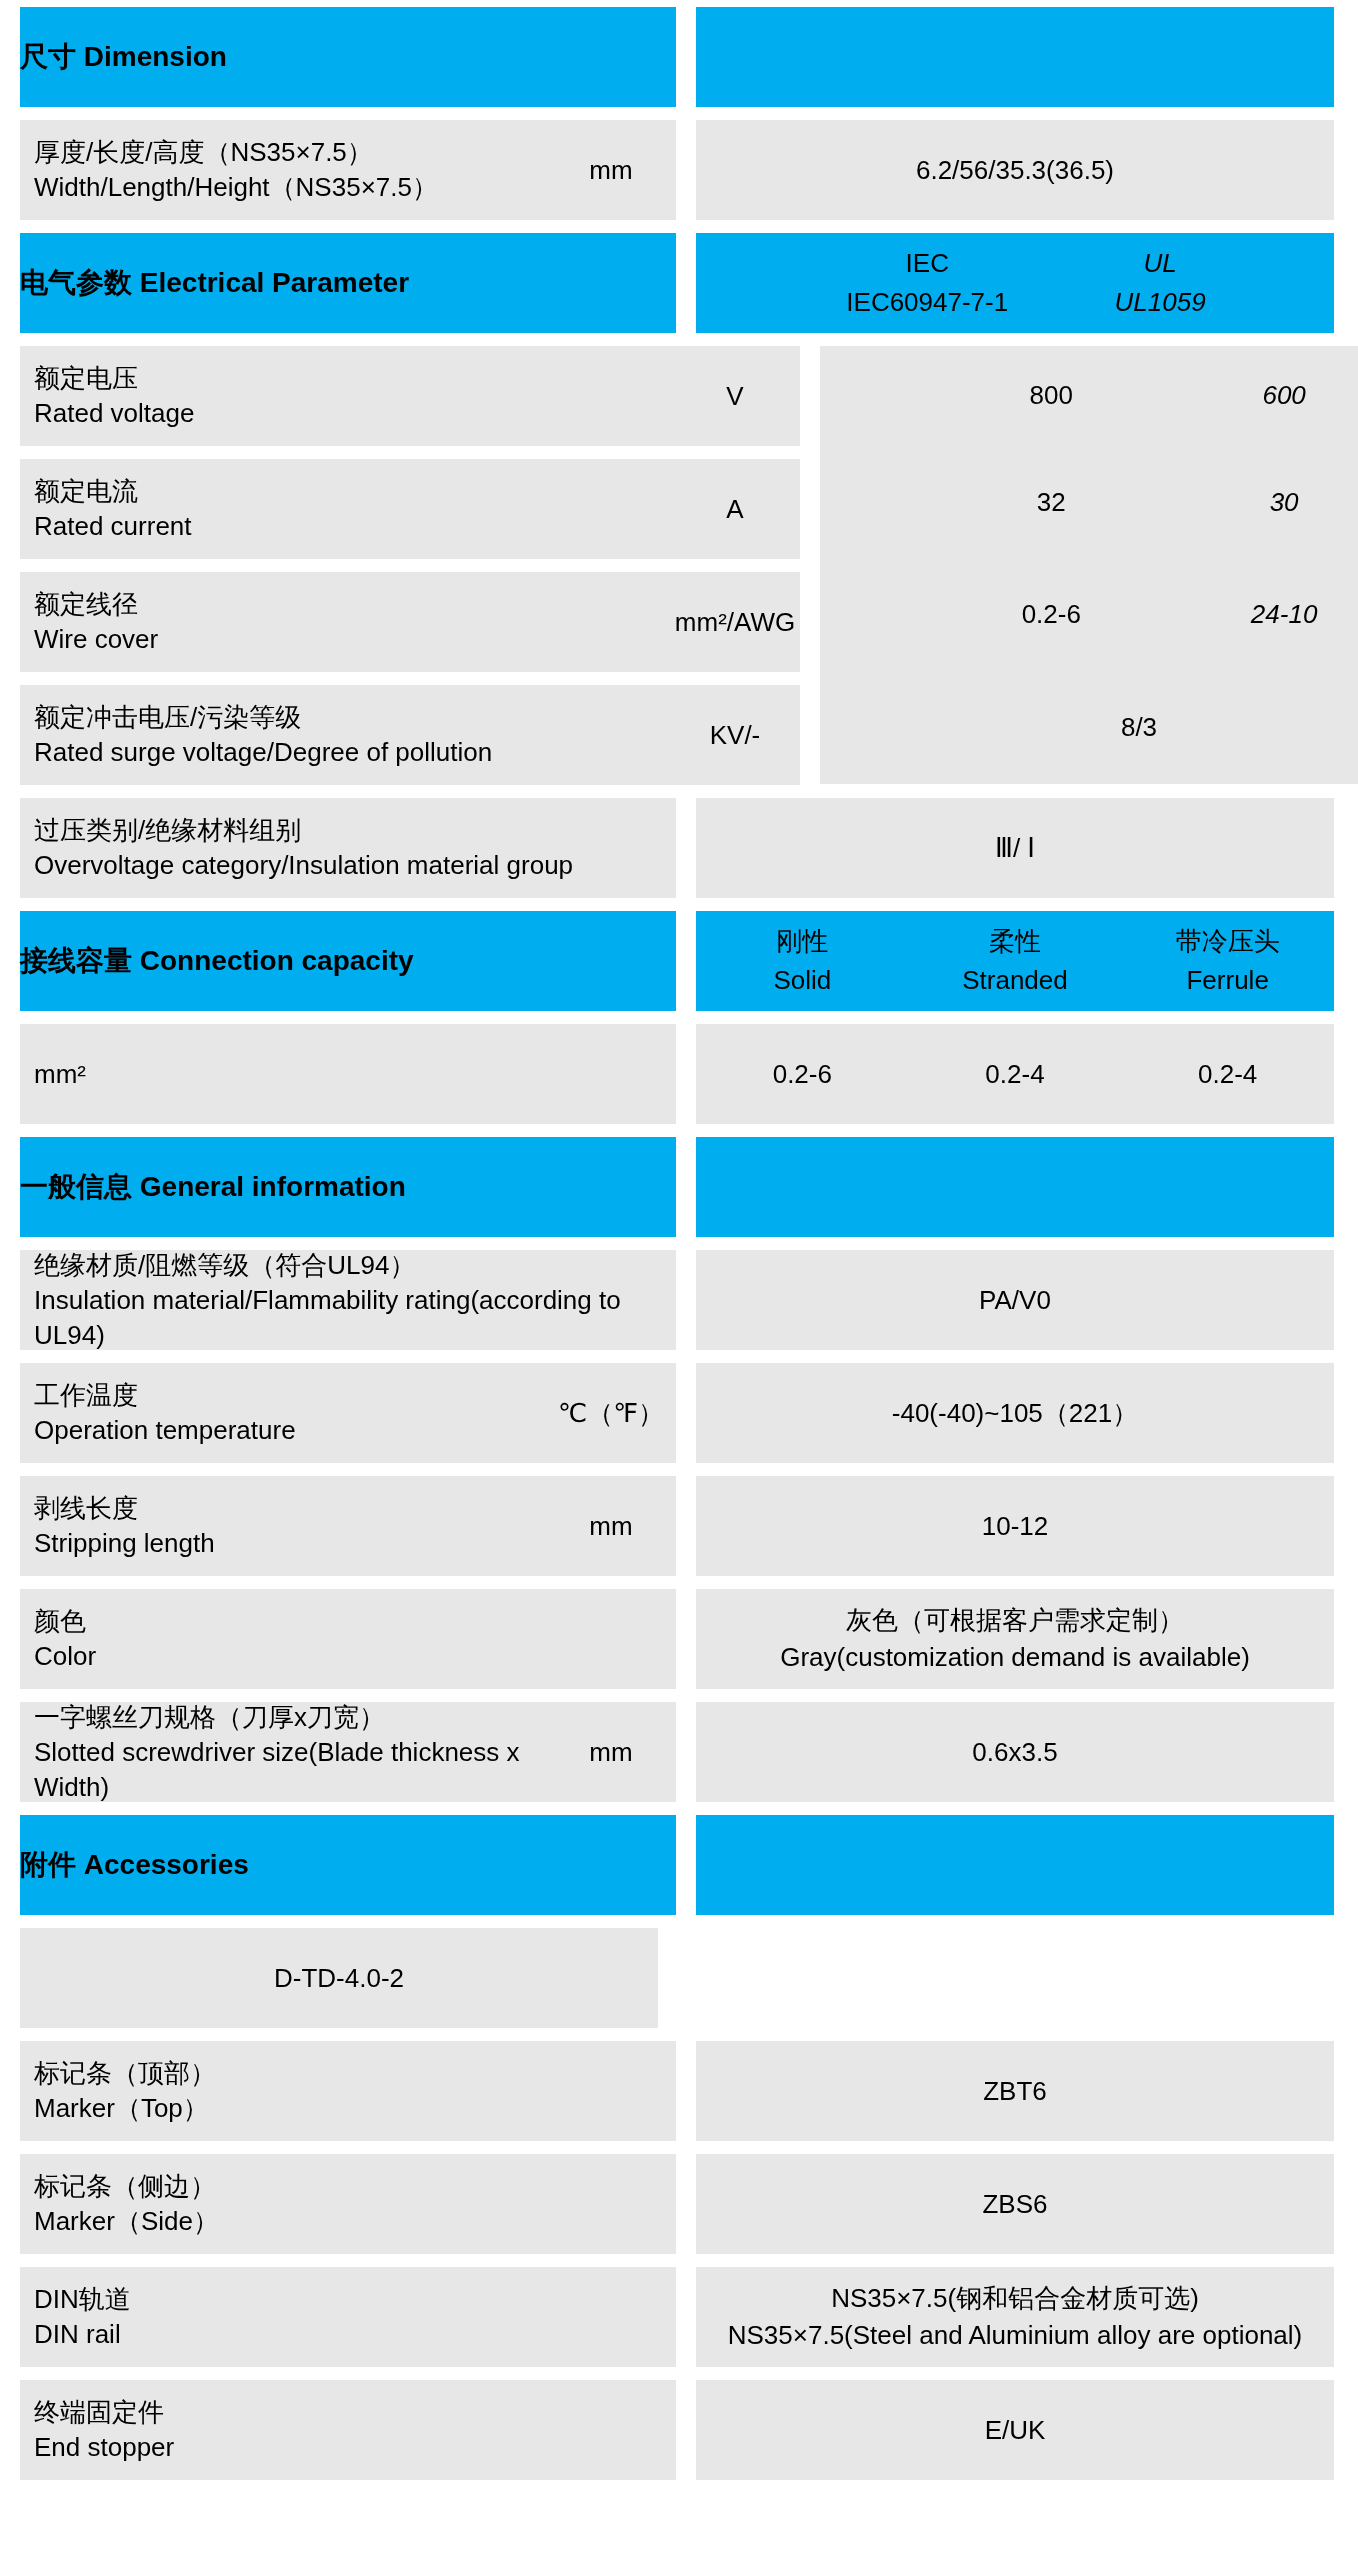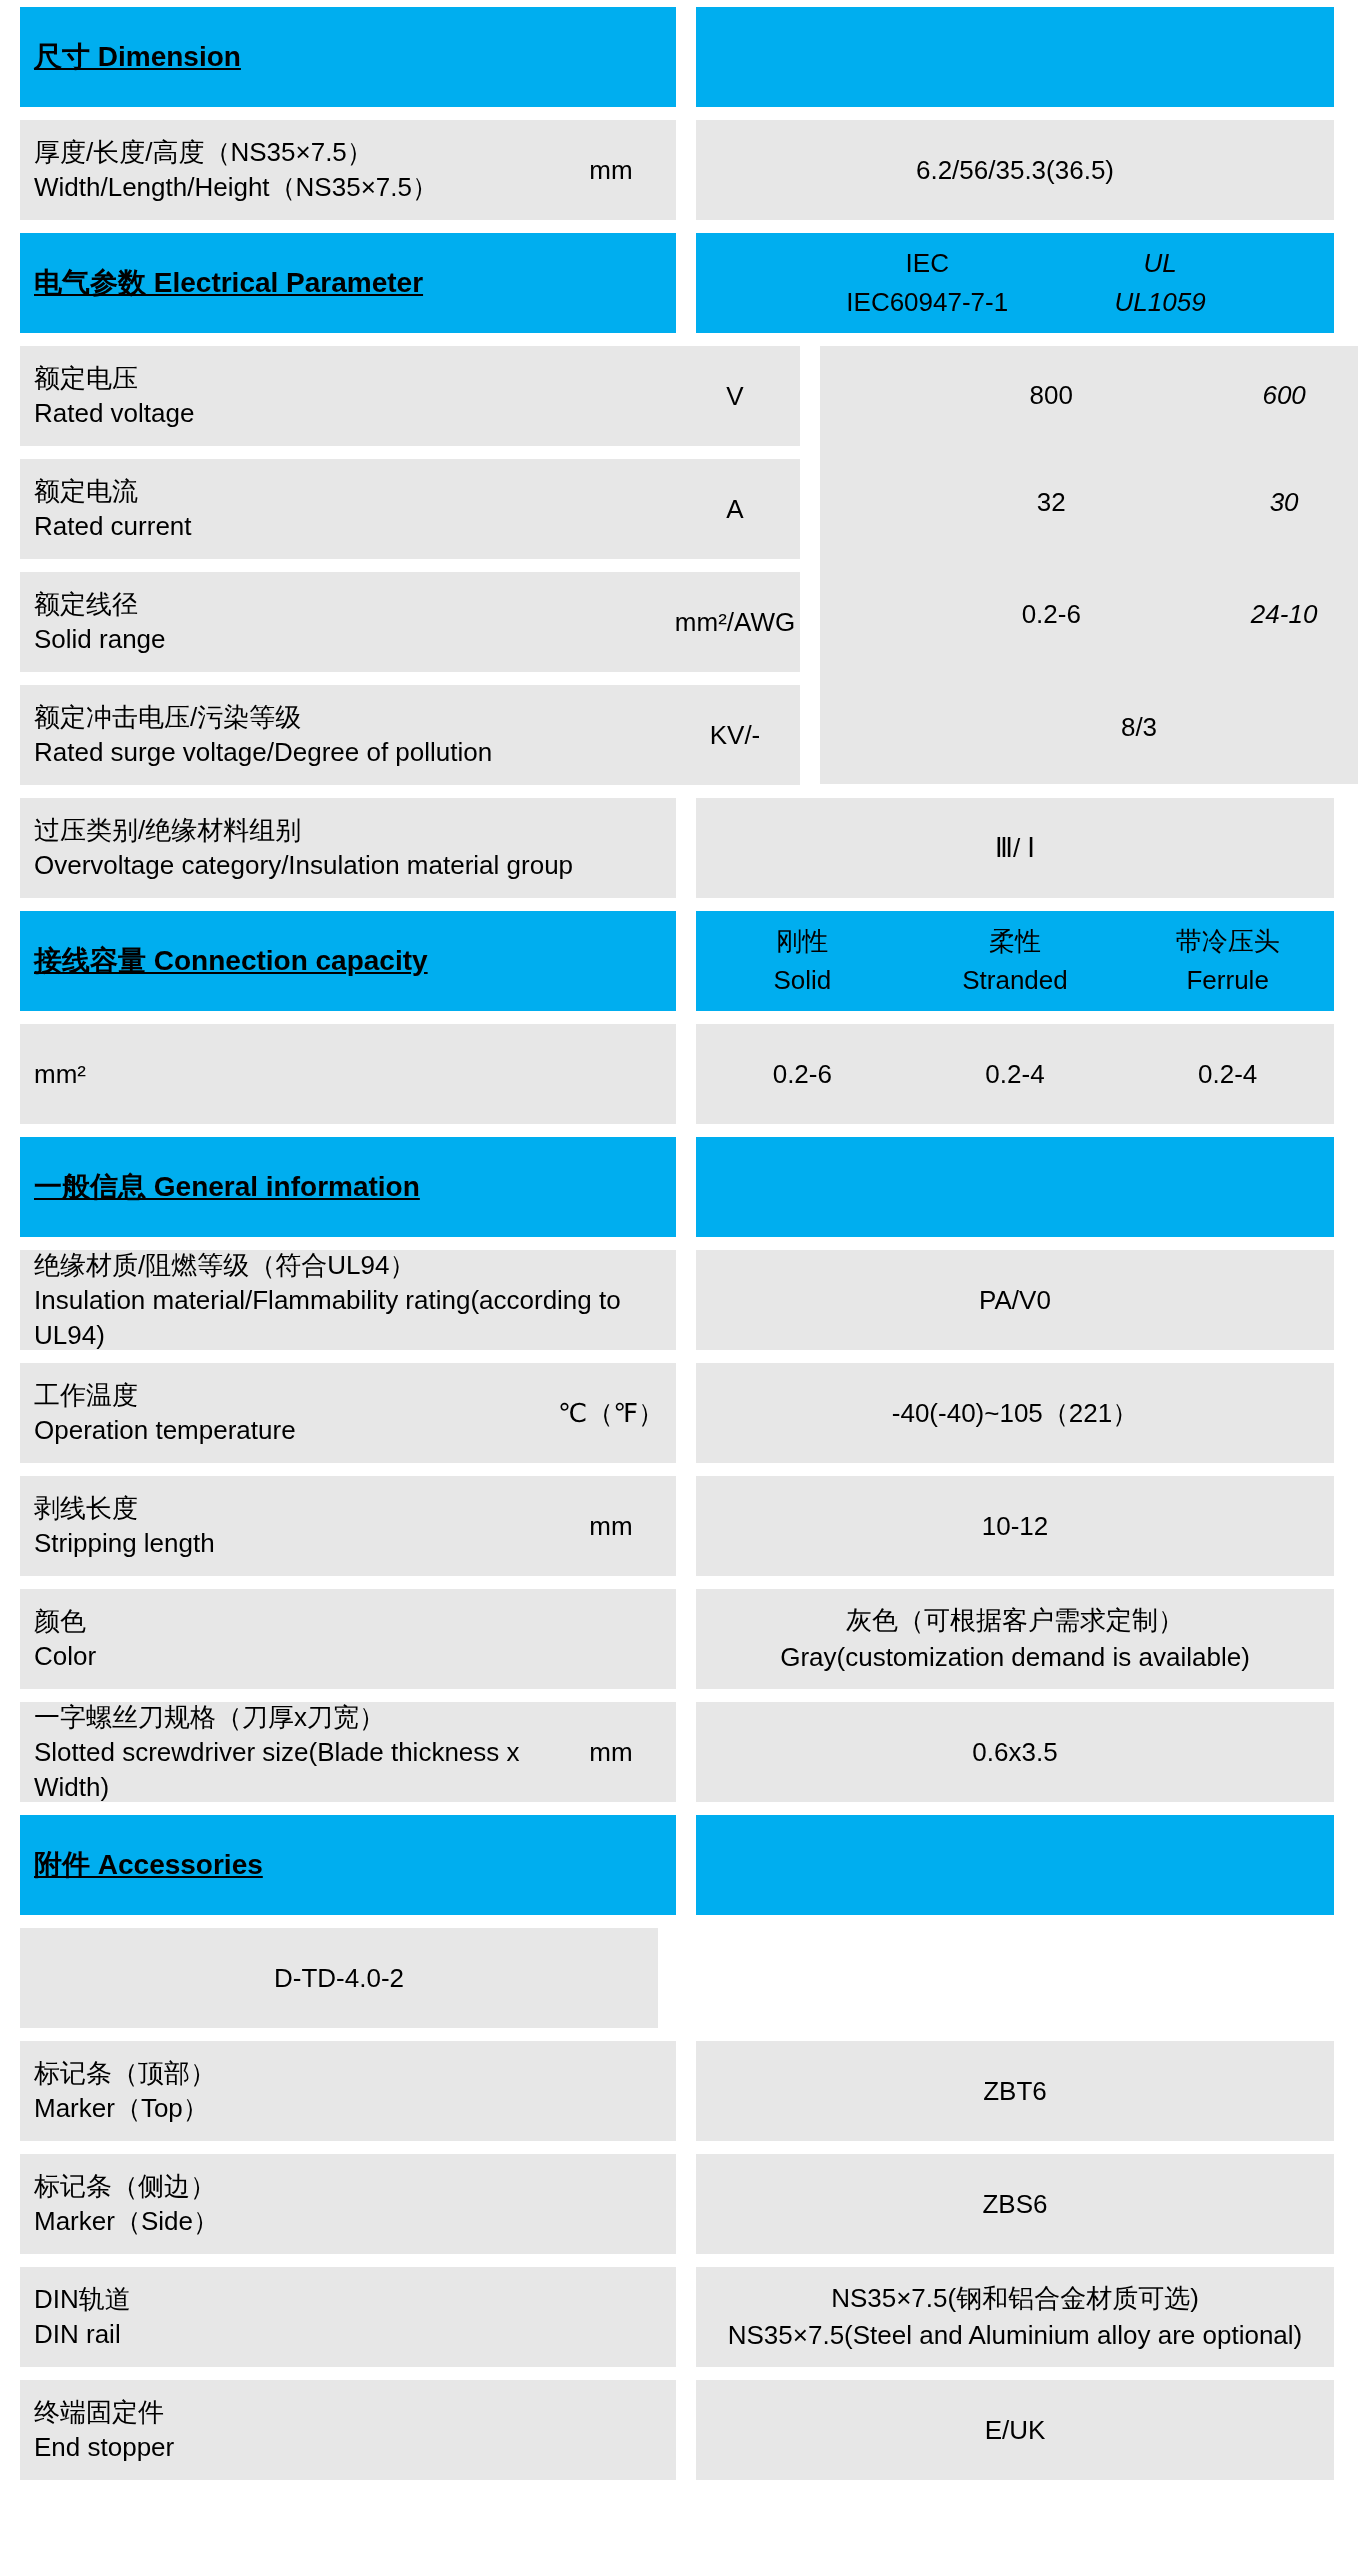--- a/index.html
+++ b/index.html
@@ -7,21 +7,21 @@
     width:1358px;height:2576px;box-sizing:border-box;
     padding:7px 24px 0 20px;
     display:flex;flex-direction:column;gap:13px;overflow:hidden;
     font-family:"Liberation Sans","DejaVu Sans",sans-serif;color:#000;background:#fff;
   }
   .trow{display:flex;gap:20px;flex:none;}
   .cell{background:#e7e7e7;box-sizing:border-box;}
   .left{width:656px;flex:none;}
   .right{width:638px;flex:none;}
   .h100{height:100px;}
-  .hdr{background:#00aeef;font-weight:bold;font-size:28px;display:flex;align-items:center;padding-left:14px;text-decoration:underline;}
+  .hdr{background:#00aeef;font-weight:bold;font-size:28px;display:flex;align-items:center;padding-left:0;}
   .hdrbg{background:#00aeef;}
   .hcols{display:flex;align-items:center;padding-left:0;font-weight:normal;font-size:26px;line-height:39px;text-align:center;}
   .rowcell{display:flex;align-items:center;padding-left:14px;font-size:26px;line-height:35px;}
   .lbl{flex:1;padding-right:6px;}
   .unit{width:122px;flex:none;text-align:center;word-break:break-all;margin-right:4px;}
   .val{display:flex;align-items:center;justify-content:center;text-align:center;font-size:26px;line-height:37px;}
   .cols2{display:grid;grid-template-columns:18% 36.5% 36.5% 9%;width:100%;text-align:center;}
   .c2a{grid-column:2;}
   .c2b{grid-column:3;font-style:italic;}
   .cols3{display:grid;grid-template-columns:1fr 1fr 1fr;width:100%;text-align:center;}
@@ -87,21 +87,21 @@
       <div class="cell h100 rowcell">
         <div class="lbl">
           <div>额定电流</div>
           <div>Rated current</div>
         </div>
         <div class="unit">A</div>
       </div>
       <div class="cell h100 rowcell">
         <div class="lbl">
           <div>额定线径</div>
-          <div>Solid range</div>
+          <div>Wire cover</div>
         </div>
         <div class="unit">mm²/AWG</div>
       </div>
       <div class="cell h100 rowcell">
         <div class="lbl">
           <div>额定冲击电压/污染等级</div>
           <div>Rated surge voltage/Degree of pollution</div>
         </div>
         <div class="unit">KV/-</div>
       </div>

